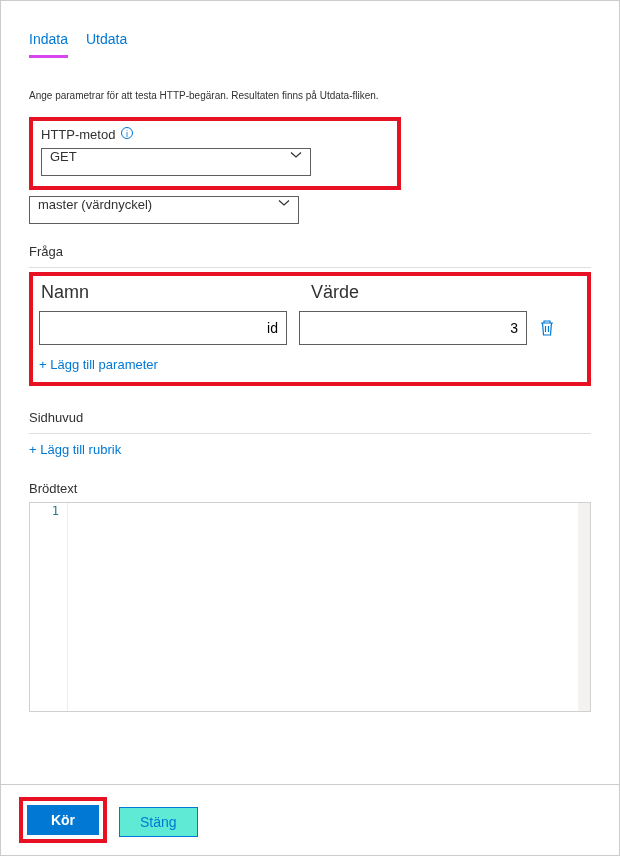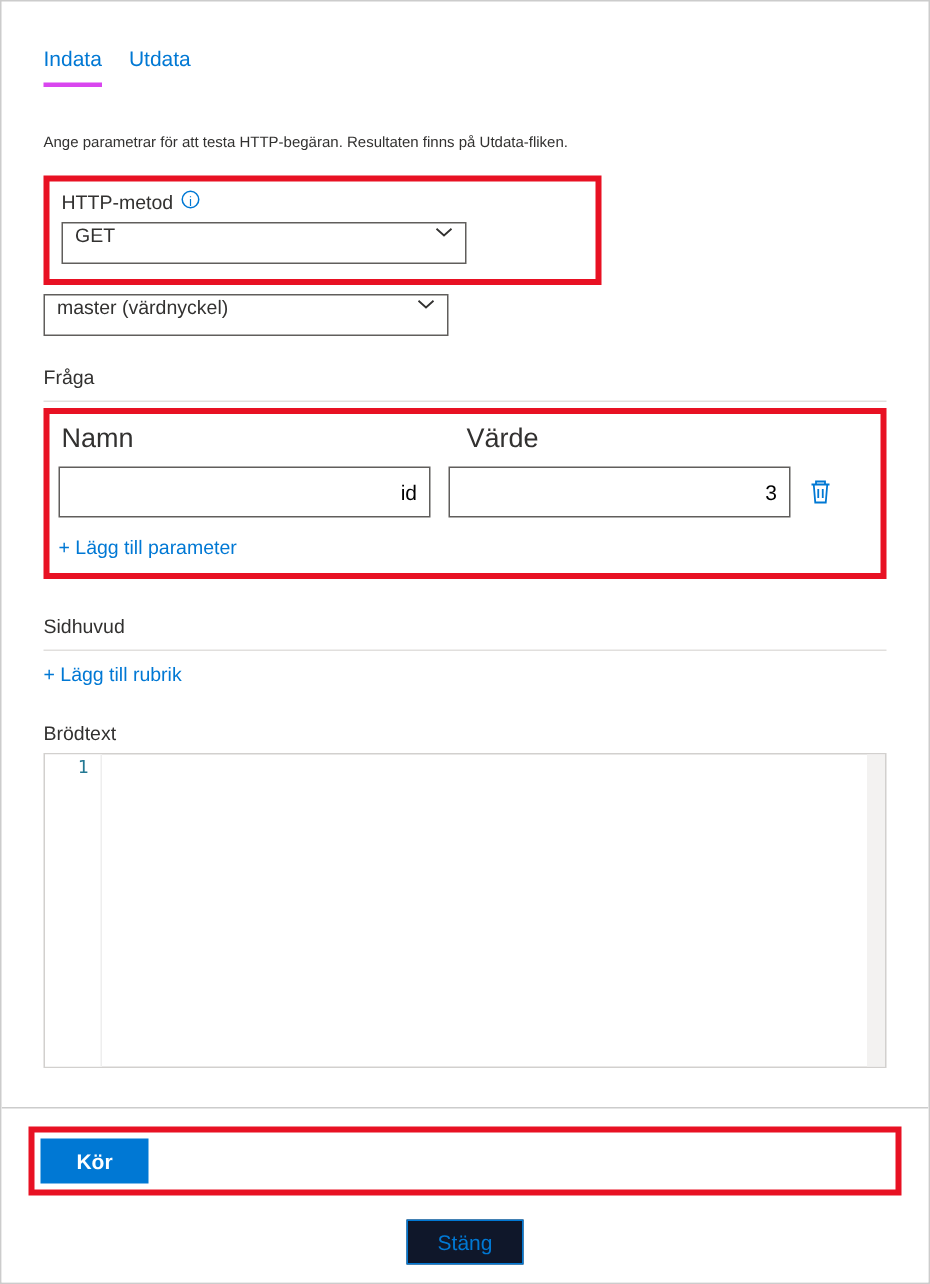--- a/index.html
+++ b/index.html
@@ -144,21 +144,20 @@
       border-right: 12px solid #f3f2f1;
     }
     .footer {
       position: absolute;
       bottom: 0; left: 0; right: 0;
       border-top: 1px solid #ccc;
       padding: 12px 18px;
       display: flex;
       gap: 12px;
       background: #fff;
-      flex-direction: column;
     }
     .btn-primary-wrap {
       border: 4px solid #e81123;
       padding: 4px;
     }
     .btn {
       height: 30px;
       padding: 0 20px;
       font-size: 14px;
       font-family: inherit;
@@ -168,21 +167,21 @@
       justify-content: center;
     }
     .btn-primary {
       background: #0078d4;
       color: #fff;
       border: none;
       font-weight: 600;
       min-width: 72px;
     }
     .btn-secondary {
-      background: #0f172a;
+      background: #5eead4;
       color: #0078d4;
       border: 1px solid #0078d4;
       align-self: center;
       margin-top: 4px;
       min-width: 70px;
     }
   </style>
 </head>
 <body>
 

